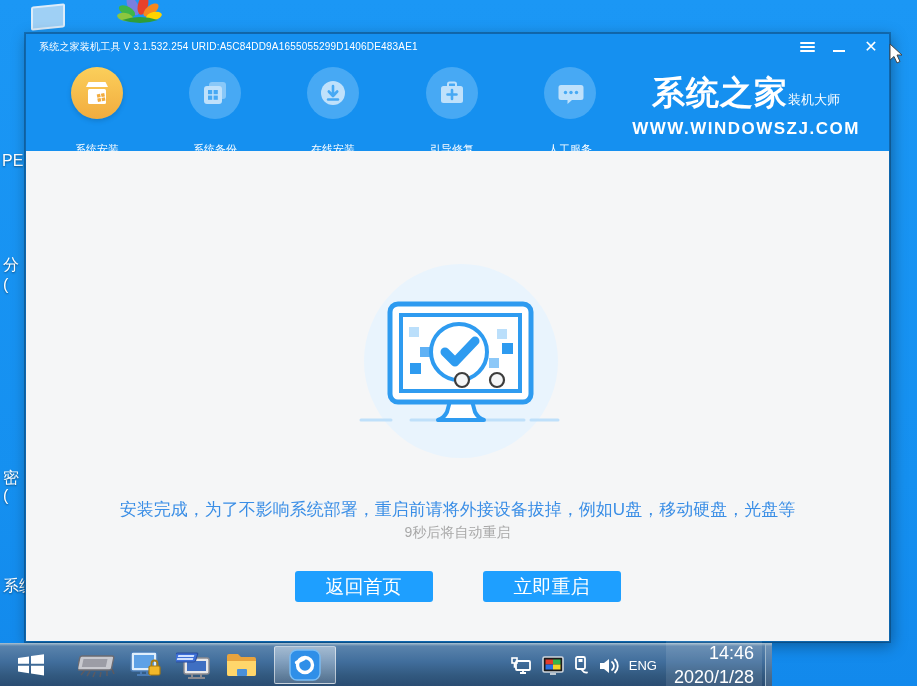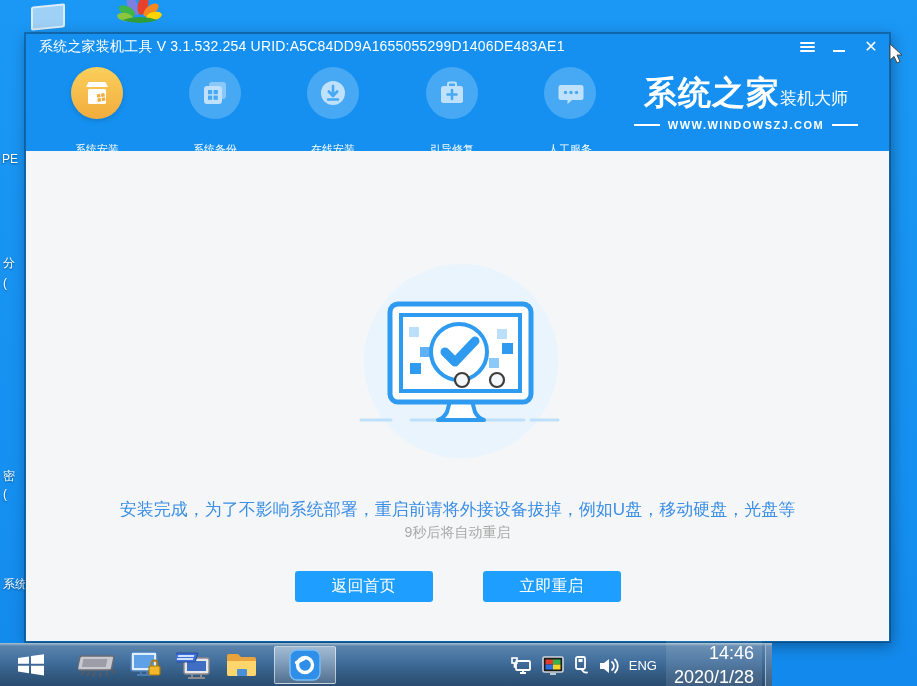--- a/index.html
+++ b/index.html
@@ -3,33 +3,33 @@
 <meta charset="utf-8">
 <style>
   * { margin:0; padding:0; box-sizing:border-box; }
   html,body { width:917px; height:686px; overflow:hidden;
     font-family:"Liberation Sans","DejaVu Sans",sans-serif; }
 
   .desktop { position:absolute; inset:0; width:917px; height:686px;
     background:linear-gradient(180deg,#1B97F5 0%,#1590F0 70%,#1289EC 100%); }
 
   
-  .desk-frag { position:absolute; color:#fff; font-size:12px;
+  .desk-frag { position:absolute; color:#fff; font-size:16px;
     text-shadow:0 1px 2px rgba(0,0,0,.45); white-space:nowrap; }
   .desk-monitor { position:absolute; left:31px; top:5px; width:34px; height:24px;
     border:2px solid #dcecf9; background:#9fd0f5; transform:skewY(-6deg); border-radius:2px; }
   .flower { position:absolute; left:116px; top:-6px; }
 
   
   .app-window { position:absolute; left:25px; top:33px; width:865px; height:609px;
     background:#F5F6F7; border:1px solid #0f66ad; box-shadow:0 0 0 1px rgba(0,0,0,.25),2px 4px 14px rgba(0,0,0,.35); }
 
   .titlebar { position:absolute; left:0; top:0; right:0; height:25px; background:#1590F0;
     display:flex; align-items:center; }
-  .titlebar .title { color:#fff; font-size:14px; margin-left:13px; letter-spacing:.2px; }
+  .titlebar .title { color:#fff; font-size:10px; margin-left:13px; letter-spacing:.2px; }
   .win-controls { position:absolute; right:8px; top:0; height:25px; display:flex; align-items:center; gap:12px; }
   .ctrl-btn { width:20px; height:20px; display:flex; align-items:center; justify-content:center; cursor:pointer; }
   .hamburger { width:15px; }
   .hamburger div { height:2px; background:#fff; margin:2px 0; border-radius:1px; }
   .min-glyph { width:12px; height:2px; background:#fff; margin-top:8px; }
   .close-glyph { color:#fff; font-size:16px; font-weight:bold; line-height:1; }
 
   .navbar { position:absolute; left:0; top:25px; right:0; height:92px; background:#1590F0; }
   .nav-item { position:absolute; top:8px; width:96px; text-align:center; cursor:pointer; }
   .nav-circle { width:52px; height:52px; border-radius:50%; margin:0 auto;
@@ -37,40 +37,40 @@
   .nav-item.active .nav-circle {
     background:linear-gradient(180deg,#FBCF5B 0%,#F2AC3E 100%);
     box-shadow:0 2px 5px rgba(0,0,0,.15); }
   .nav-label { display:block; margin-top:23px; color:#fff; font-size:11px; }
   .nav-glyph { opacity:.65; }
   .nav-item.active .nav-glyph { opacity:1; }
 
   .logo-box { position:absolute; right:28px; top:12px; width:230px; text-align:center; color:#fff; }
   .logo-line1 { display:flex; align-items:baseline; justify-content:center; }
   .logo-brand { font-size:33px; font-weight:bold; letter-spacing:1px; }
-  .logo-tag { font-size:17px;text-align:center; }
+  .logo-tag { font-size:13px;text-align:center; }
   .logo-line2 { margin-top:3px; display:flex; align-items:center; justify-content:center; gap:8px;
-    font-size:11px; font-weight:bold; letter-spacing:1.5px; }
+    font-size:17px; font-weight:bold; letter-spacing:1.5px; }
   .logo-dash { display:inline-block; width:26px; height:2px; background:#fff; }
 
   .content { position:absolute; left:0; top:117px; right:0; bottom:0; background:#F5F6F7; }
 
   
   .illus-circle { position:absolute; left:338px; top:113px; width:194px; height:194px;
     border-radius:50%; background:#E9F4FD; }
   .illus-svg { position:absolute; left:330px; top:146px; }
 
   .msg { position:absolute; left:0; right:0; top:347px; text-align:center;
     color:#3A8EE6; font-size:17px; font-weight:500; }
   .countdown { position:absolute; left:0; right:0; top:373px; text-align:center;
     color:#A8A8A8; font-size:14px; }
 
   .btn-row { position:absolute; left:0; right:0; top:420px; display:flex; justify-content:center; gap:50px; }
   .blue-btn { width:138px; height:31px; background:#1E9FFF; color:#fff; border:none;
-    font-size:16px; border-radius:3px; cursor:pointer; font-family:inherit;
+    font-size:19px; border-radius:3px; cursor:pointer; font-family:inherit;
     display:flex; align-items:center; justify-content:center; }
 
   
   .taskbar { position:absolute; left:0; bottom:0; width:772px; height:43px;
     background:linear-gradient(180deg,#8FAcc4 0%,#5A83AC 5%,#416E9C 42%,#32597f 75%,#2A4C72 100%);
     border-top:1px solid #9db7cc; display:flex; align-items:center; }
   .tb-item { height:40px; display:flex; align-items:center; justify-content:center; cursor:pointer; }
   .start-btn { width:62px; }
   .tb-icon { width:48px; }
   .tb-app-active { width:62px; background:linear-gradient(180deg,rgba(255,255,255,.45),rgba(255,255,255,.18));

